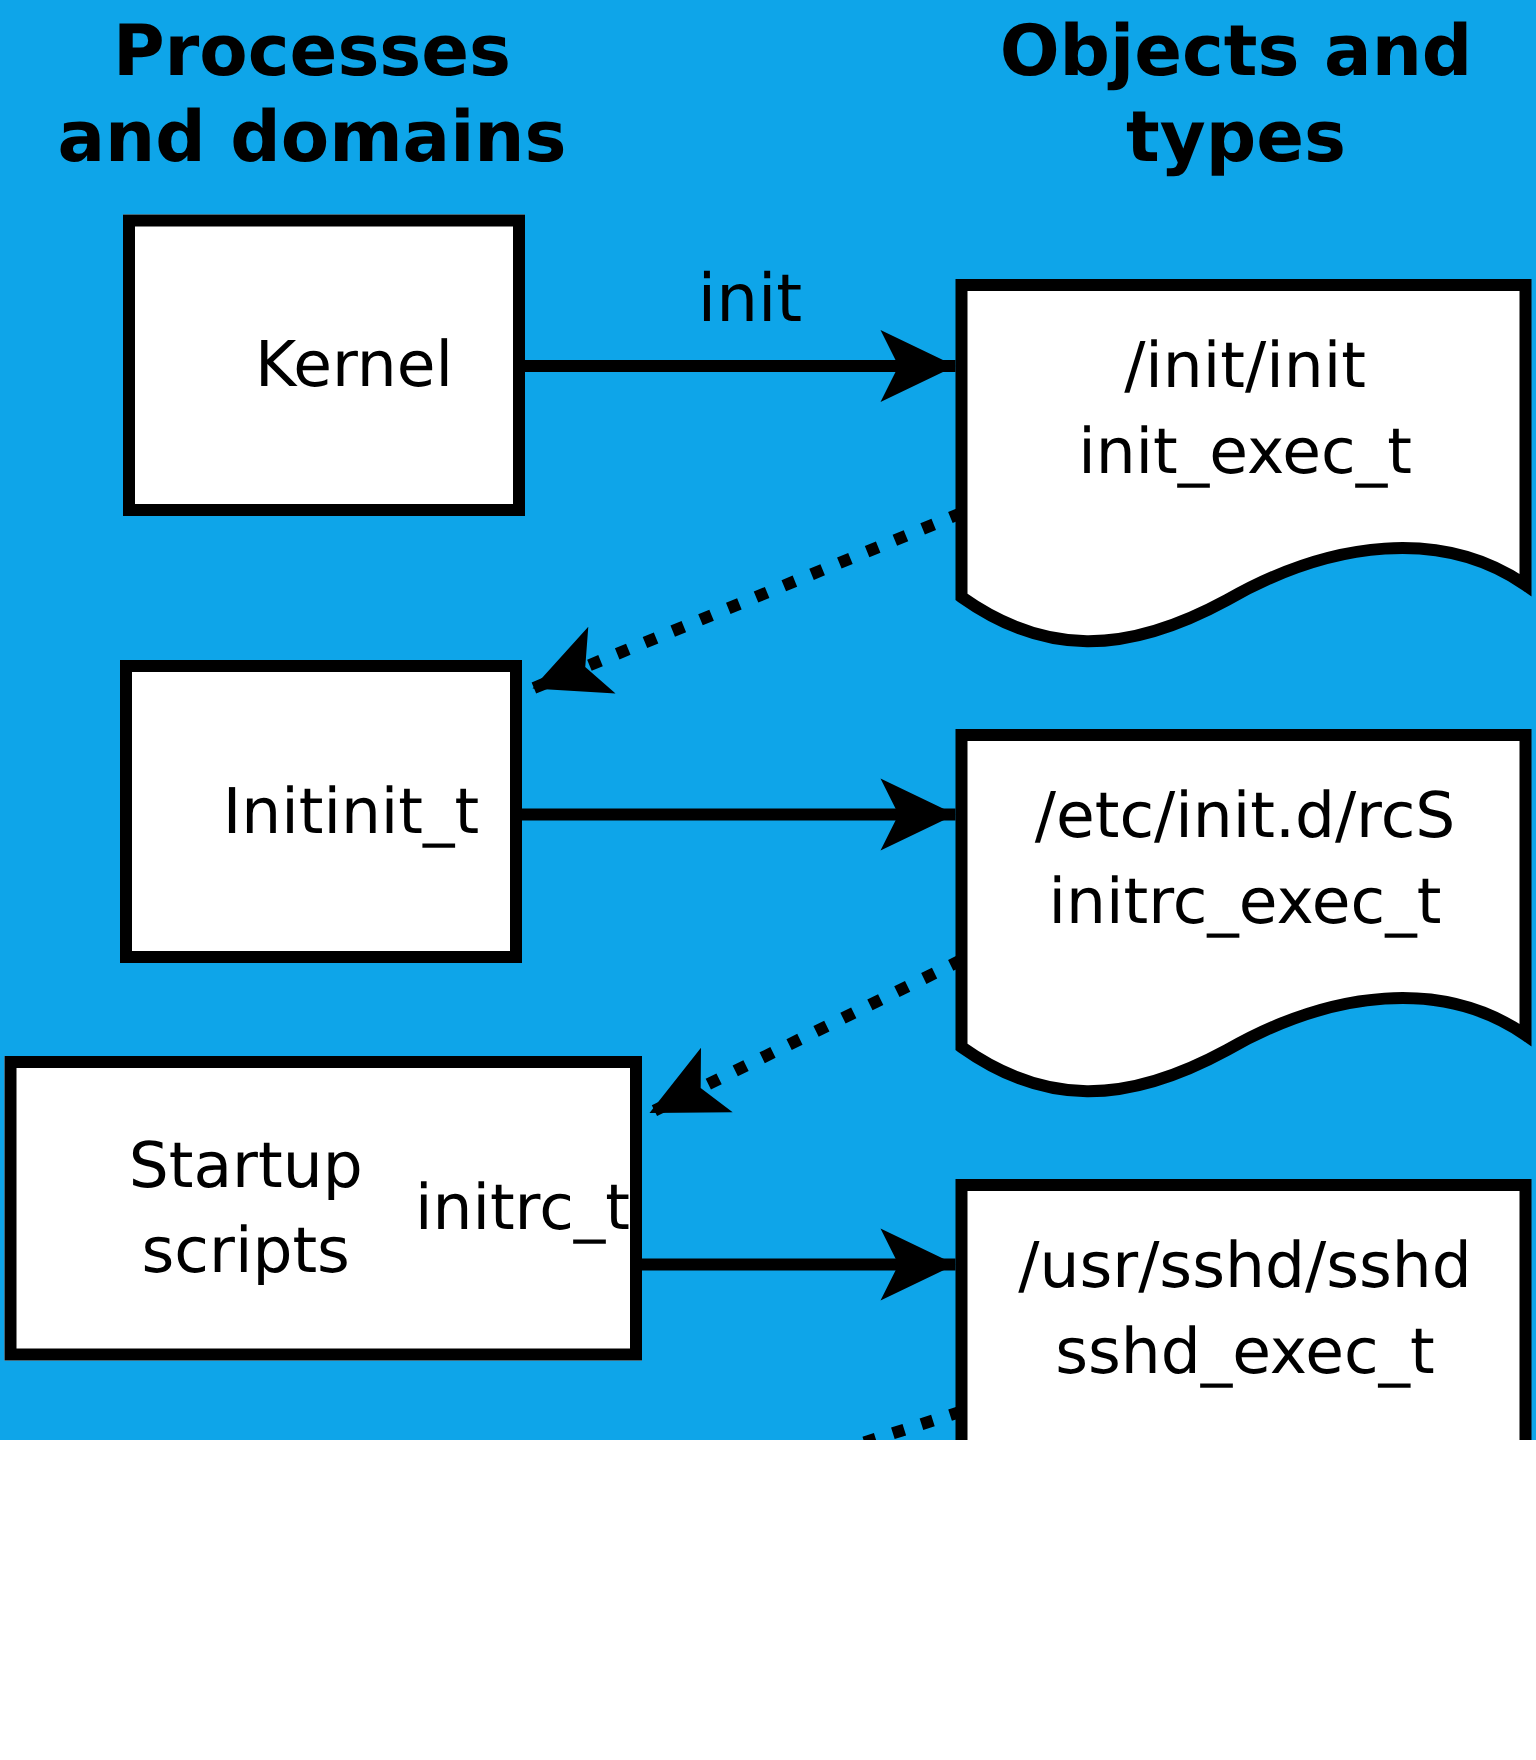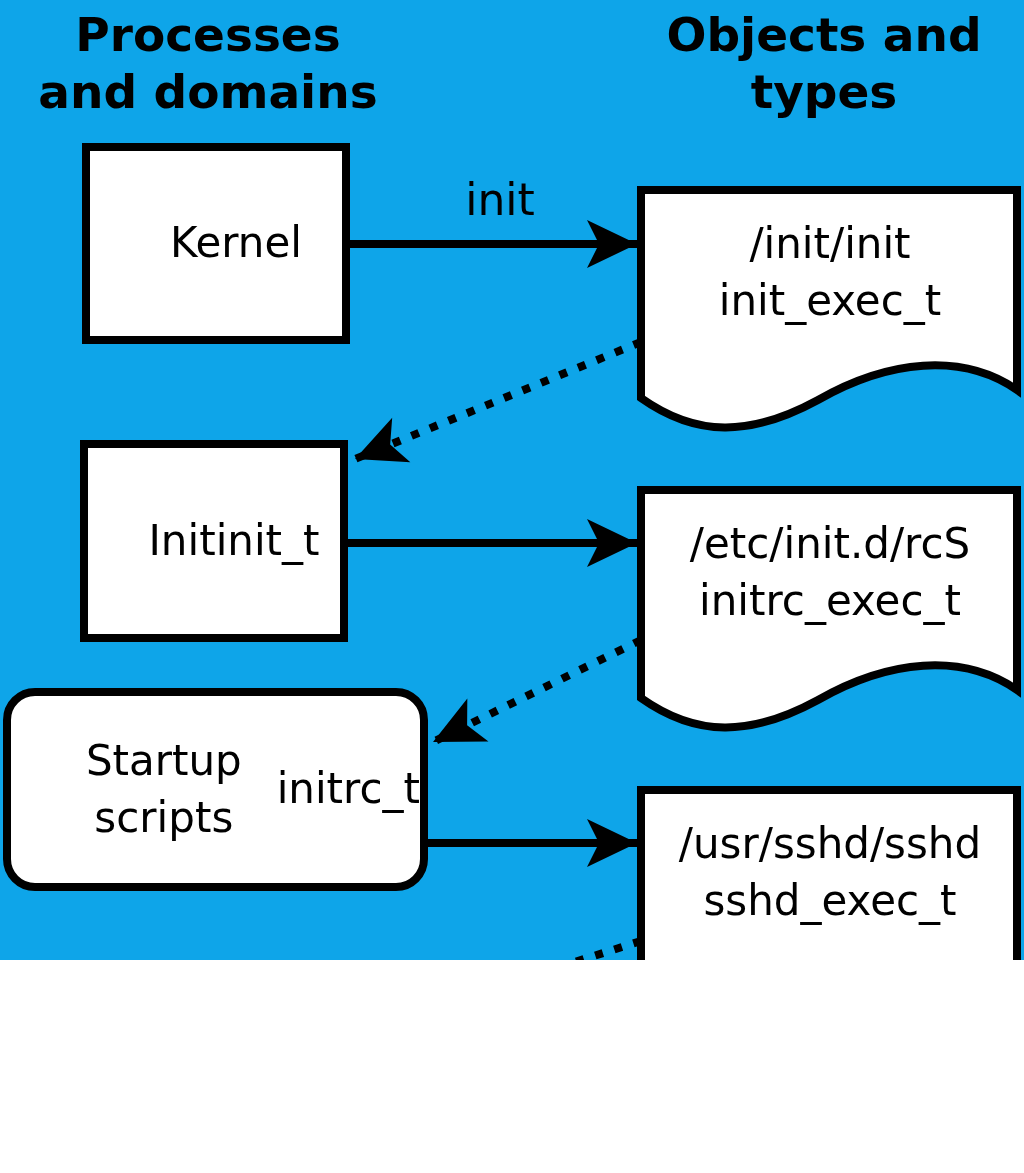--- a/index.html
+++ b/index.html
@@ -26,21 +26,21 @@
     display:flex;
     align-items:center;
     justify-content:center;
     font-size:42px;
     line-height:1.35;
     text-align:center;
     padding-left:40px;
   }
   #box-kernel{left:82px;top:143px;width:268px;height:201px;}
   #box-init{left:80px;top:440px;width:268px;height:202px;}
-  #box-startup{left:3px;top:688px;width:425px;height:203px;border-radius:32px;}
+  #box-startup{left:3px;top:704px;width:425px;height:203px;}
   #box-sshd{left:27px;top:973px;width:375px;height:193px;}
 
   .doc-label{
     position:absolute;
     left:650px;
     width:360px;
     text-align:center;
     font-size:42px;
     line-height:57px;
     color:#000;

